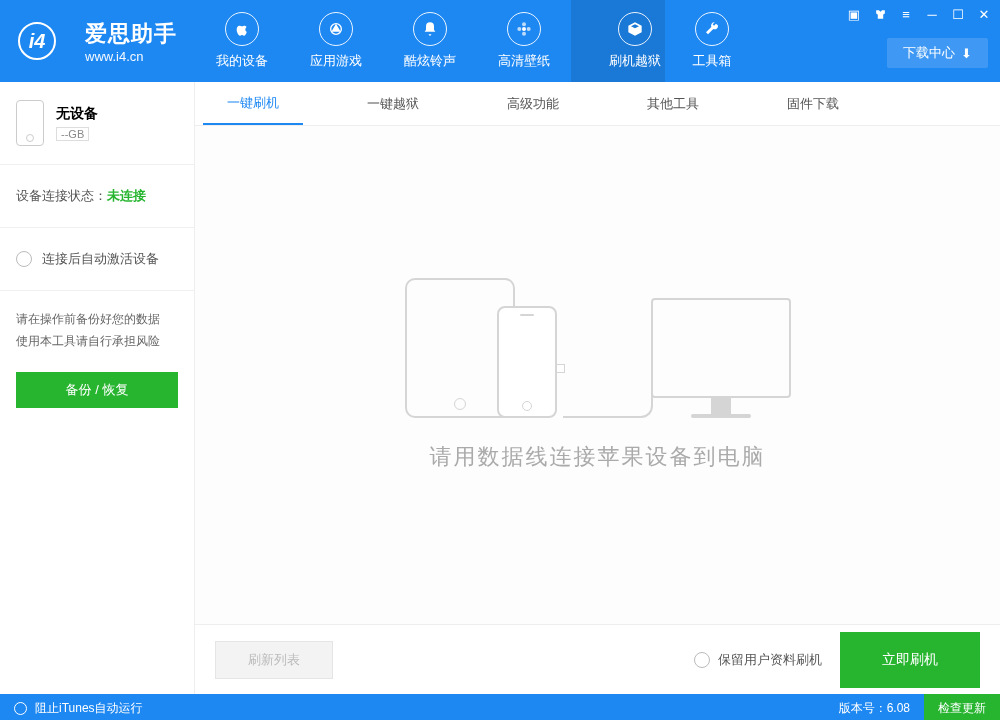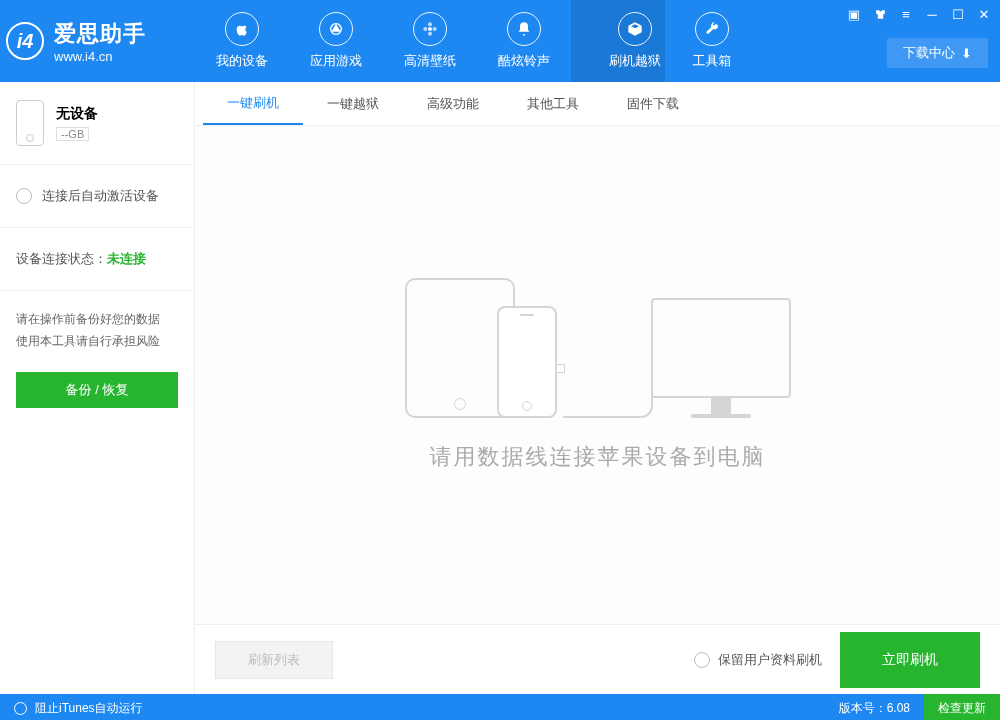--- a/index.html
+++ b/index.html
@@ -1,19 +1,19 @@
 <!DOCTYPE html>
 <html><head>
 <meta charset="utf-8">
 <style>
 * { margin: 0; padding: 0; box-sizing: border-box; font-family: "Microsoft YaHei", Arial, sans-serif; }
 body { width: 1000px; height: 720px; overflow: hidden; background: #fff; }
 
 .header { height: 82px; background: #1e88f2; display: flex; align-items: stretch; position: relative; }
-.logo-block { display: flex; align-items: center; padding: 0 6px; width: 195px; }
+.logo-block { display: flex; align-items: center; padding: 0 18px; width: 195px; justify-content: space-between; }
 .logo-circle { width: 38px; height: 38px; border: 2px solid #fff; border-radius: 50%; display: flex; align-items: center; justify-content: center; color: #fff; font-weight: bold; font-size: 20px; font-style: italic; margin-right: 10px; }
 .logo-text { color: #fff; }
 .logo-title { font-size: 22px; font-weight: 600; letter-spacing: 1px; }
 .logo-sub { font-size: 13px; opacity: 0.95; }
 
 .nav { display: flex; }
 .nav-item { width: 94px; display: flex; flex-direction: column; align-items: center; justify-content: center; color: #fff; font-size: 13px; cursor: pointer; }
 .nav-item.active { background: #1a78d6; padding-left: 34px; }
 .nav-icon { width: 34px; height: 34px; border: 1.5px solid rgba(255,255,255,0.9); border-radius: 50%; margin-bottom: 6px; display: flex; align-items: center; justify-content: center; }
 
@@ -29,21 +29,21 @@
 .device-name { font-size: 14px; font-weight: 600; }
 .device-gb { display: inline-block; font-size: 11px; color: #888; border: 1px solid #ddd; padding: 0 4px; margin-top: 4px; }
 .side-row { padding: 22px 16px; border-bottom: 1px solid #f0f0f0; font-size: 13px; color: #555; }
 .status-v { color: #27b530; font-weight: 600; }
 .radio-row { display: flex; align-items: center; gap: 10px; }
 .radio-o { width: 16px; height: 16px; border: 1.5px solid #bbb; border-radius: 50%; flex-shrink: 0; }
 .warn-block { padding: 18px 16px 12px; font-size: 12px; color: #666; line-height: 1.8; }
 .backup-btn { margin: 8px 16px 0; background: #27b530; color: #fff; text-align: center; padding: 9px 0; font-size: 13px; cursor: pointer; }
 
 .main { flex: 1; display: flex; flex-direction: column; background: #fdfdfd; }
-.subtabs { height: 44px; display: flex; align-items: center; border-bottom: 1px solid #eee; padding: 0 8px; background: #fff; }
+.subtabs { height: 44px; display: flex; align-items: center; border-bottom: 1px solid #eee; padding: 0 8px; background: #fff; gap: 40px; }
 .subtab { padding: 0 24px; font-size: 13px; color: #555; height: 100%; display: flex; align-items: center; cursor: pointer; }
 .subtab.active { color: #1e88f2; border-bottom: 2px solid #1e88f2; }
 
 .content { flex: 1; display: flex; flex-direction: column; align-items: center; justify-content: center; position: relative; }
 .illus { display: flex; align-items: flex-end; justify-content: center; position: relative; }
 .tablet { width: 110px; height: 140px; border: 2px solid #d5d5d5; border-radius: 10px; position: relative; margin-right: -18px; }
 .tablet::after { content: ''; position: absolute; bottom: 6px; left: 50%; transform: translateX(-50%); width: 10px; height: 10px; border: 1.5px solid #d5d5d5; border-radius: 50%; }
 .phone2 { width: 60px; height: 112px; border: 2px solid #d5d5d5; border-radius: 8px; background: #fff; position: relative; z-index: 2; display: flex; align-items: center; justify-content: center; }
 .phone2::before { content: ''; position: absolute; top: 6px; left: 50%; transform: translateX(-50%); width: 14px; height: 2px; background: #d5d5d5; border-radius: 2px; }
 .phone2::after { content: ''; position: absolute; bottom: 5px; left: 50%; transform: translateX(-50%); width: 8px; height: 8px; border: 1.5px solid #d5d5d5; border-radius: 50%; }
@@ -93,36 +93,36 @@
           <svg width="16" height="16" viewBox="0 0 24 24" fill="none" stroke="#fff" stroke-width="2">
             <circle cx="12" cy="12" r="8"></circle>
             <path d="M12 4l7 12H5z" fill="#fff" stroke="none"></path>
           </svg>
         </div>
       <span>应用游戏</span>
     </div>
     <div class="nav-item">
       <div class="nav-icon">
           <svg width="16" height="16" viewBox="0 0 24 24" fill="#fff">
+            <path d="M12 2a6 6 0 00-6 6v5l-2 3h16l-2-3V8a6 6 0 00-6-6zm0 20a2 2 0 002-2h-4a2 2 0 002 2z"></path>
+          </svg>
+        </div>
+      <span>酷炫铃声</span>
+    </div>
+    <div class="nav-item">
+      <div class="nav-icon">
+          <svg width="16" height="16" viewBox="0 0 24 24" fill="#fff">
             <circle cx="12" cy="12" r="3"></circle>
             <circle cx="12" cy="5" r="3" opacity=".7"></circle>
             <circle cx="12" cy="19" r="3" opacity=".7"></circle>
             <circle cx="5" cy="12" r="3" opacity=".7"></circle>
             <circle cx="19" cy="12" r="3" opacity=".7"></circle>
           </svg>
         </div>
       <span>高清壁纸</span>
-    </div>
-    <div class="nav-item">
-      <div class="nav-icon">
-          <svg width="16" height="16" viewBox="0 0 24 24" fill="#fff">
-            <path d="M12 2a6 6 0 00-6 6v5l-2 3h16l-2-3V8a6 6 0 00-6-6zm0 20a2 2 0 002-2h-4a2 2 0 002 2z"></path>
-          </svg>
-        </div>
-      <span>酷炫铃声</span>
     </div>
     <div class="nav-item active">
       <div class="nav-icon">
           <svg width="16" height="16" viewBox="0 0 24 24" fill="#fff">
             <path d="M12 2L2 7v10l10 5 10-5V7L12 2zm0 3l6 3-6 3-6-3 6-3z"></path>
           </svg>
         </div>
       <span>刷机越狱</span>
     </div>
     <div class="nav-item">
@@ -154,26 +154,26 @@
 
 <div class="body">
   <div class="sidebar">
     <div class="device-block">
       <div class="phone-ico"></div>
       <div>
         <div class="device-name">无设备</div>
         <span class="device-gb">--GB</span>
       </div>
     </div>
+    <div class="side-row">
+      <span>设备连接状态：</span><span class="status-v">未连接</span>
+    </div>
     <div class="side-row radio-row">
       <span class="radio-o"></span>
       <span>连接后自动激活设备</span>
-    </div>
-    <div class="side-row">
-      <span>设备连接状态：</span><span class="status-v">未连接</span>
     </div>
     <div class="warn-block">
       <div>请在操作前备份好您的数据</div>
       <div>使用本工具请自行承担风险</div>
     </div>
     <div class="backup-btn">备份 / 恢复</div>
   </div>
 
   <div class="main">
     <div class="subtabs">

